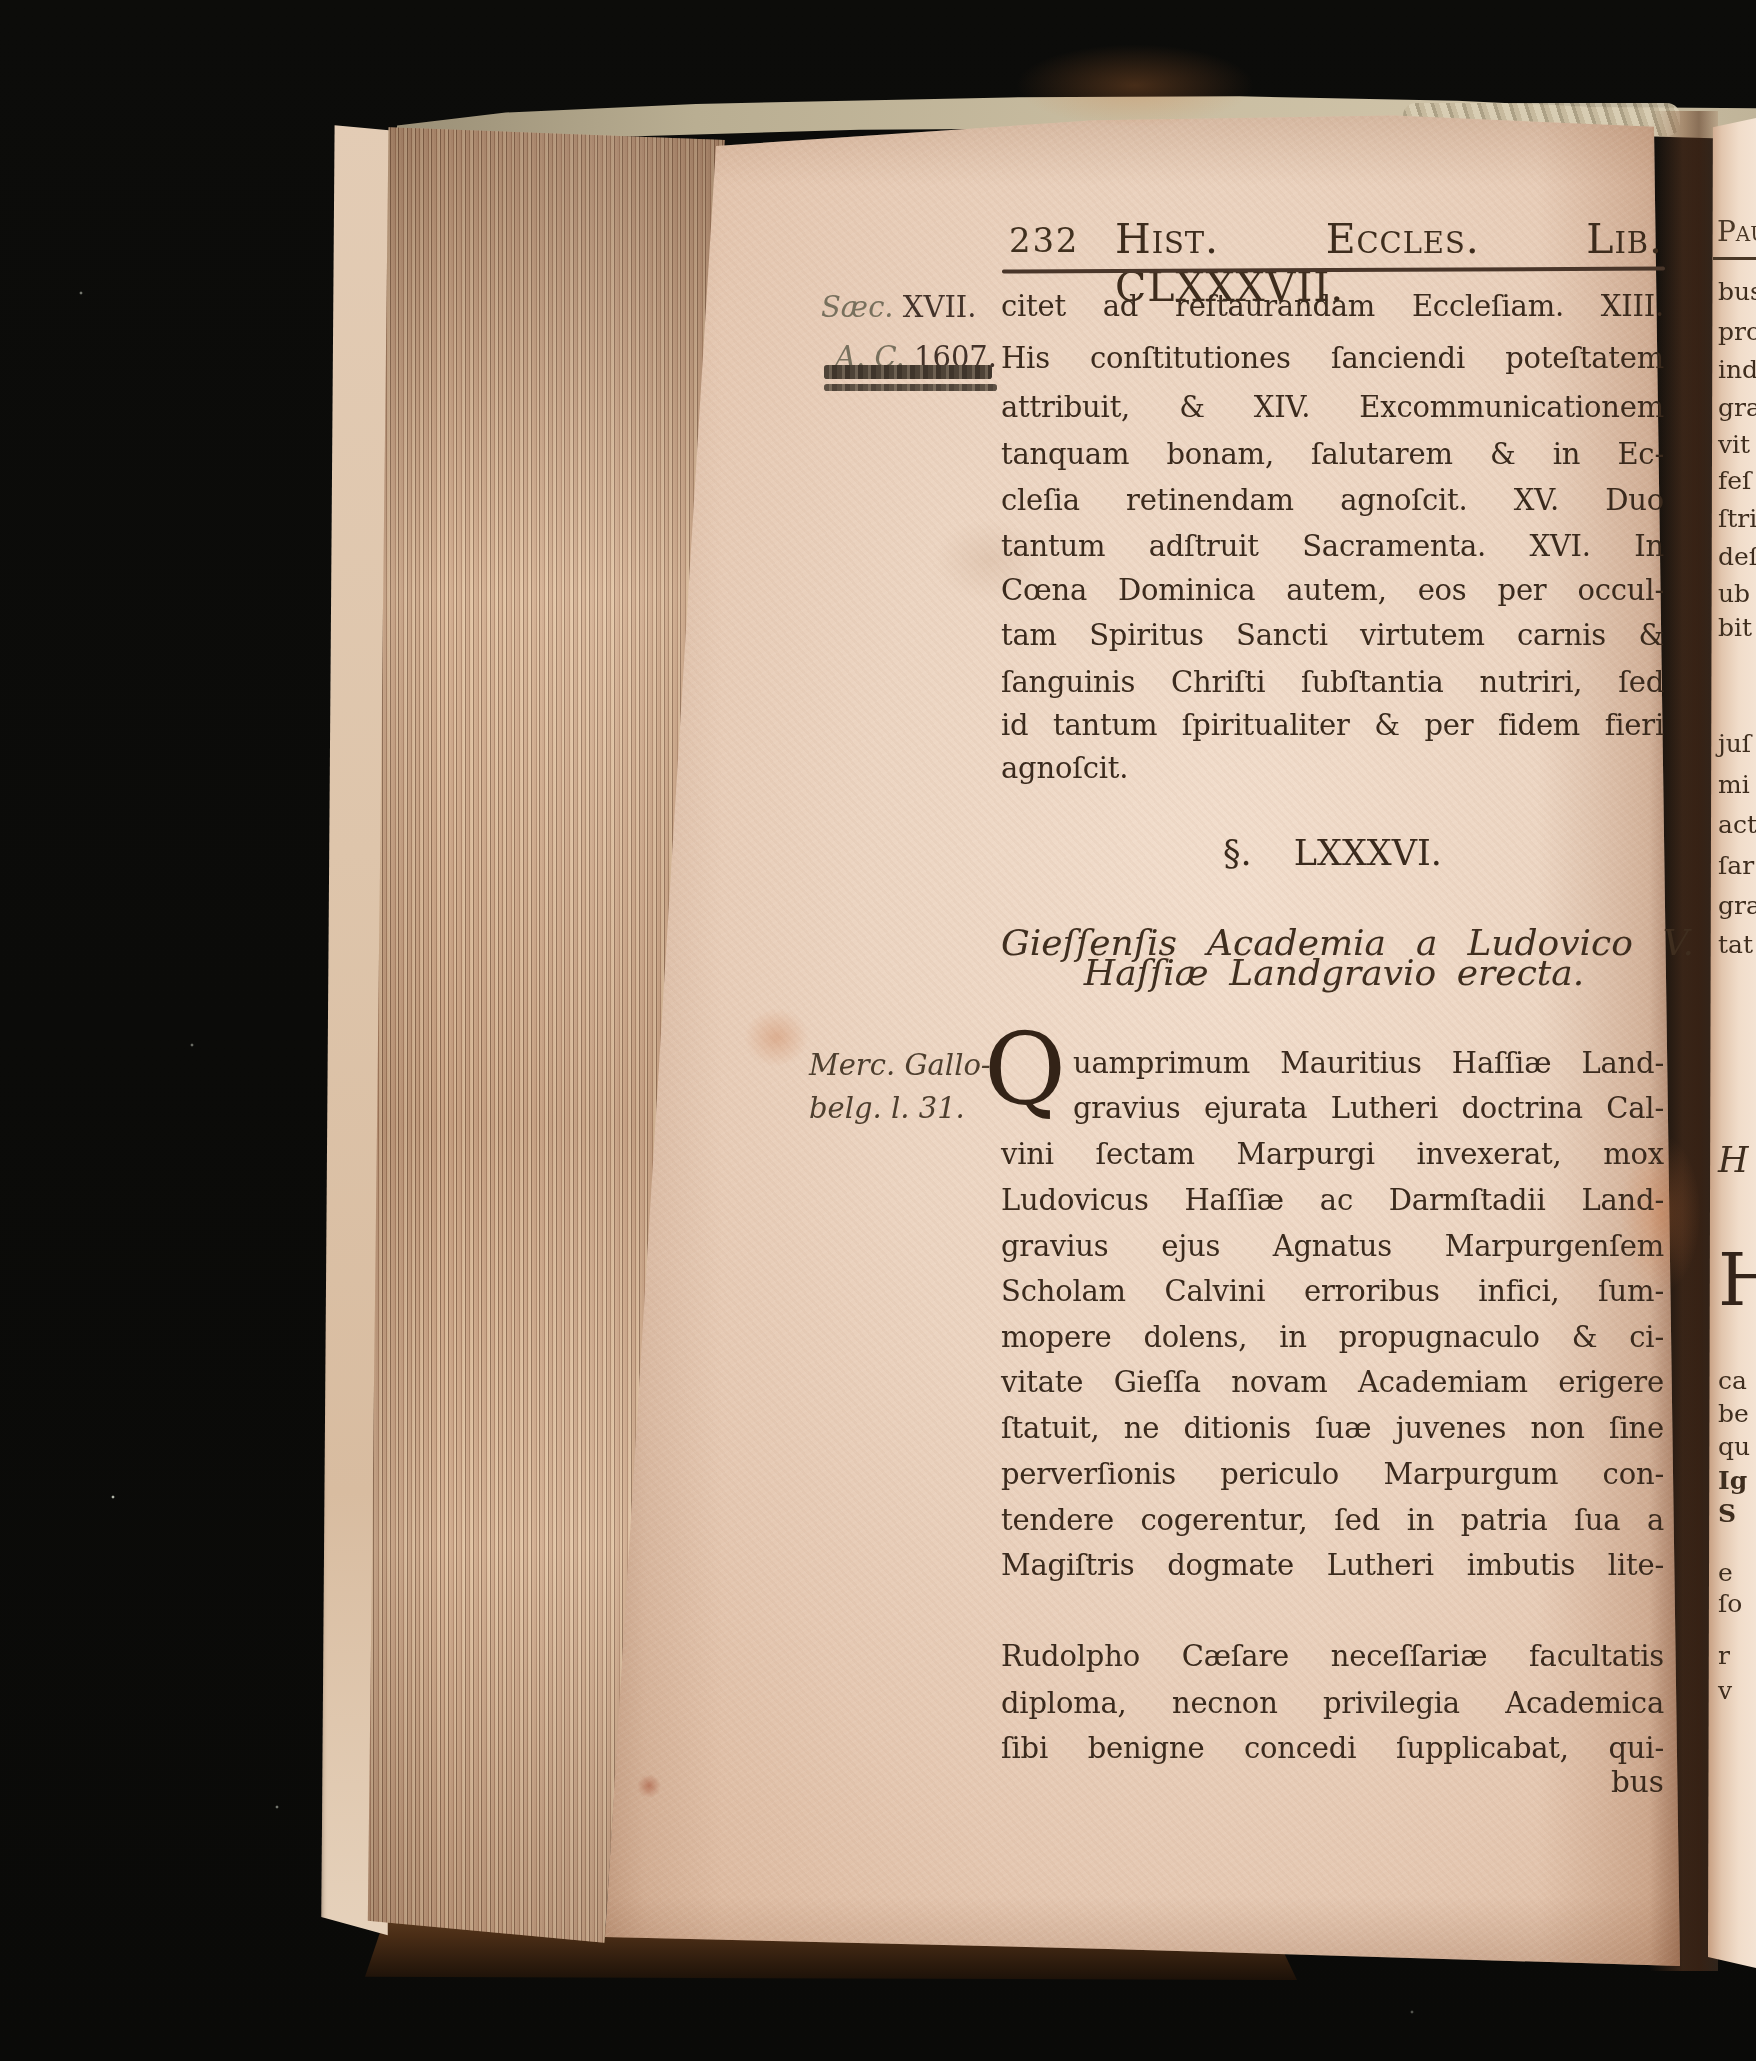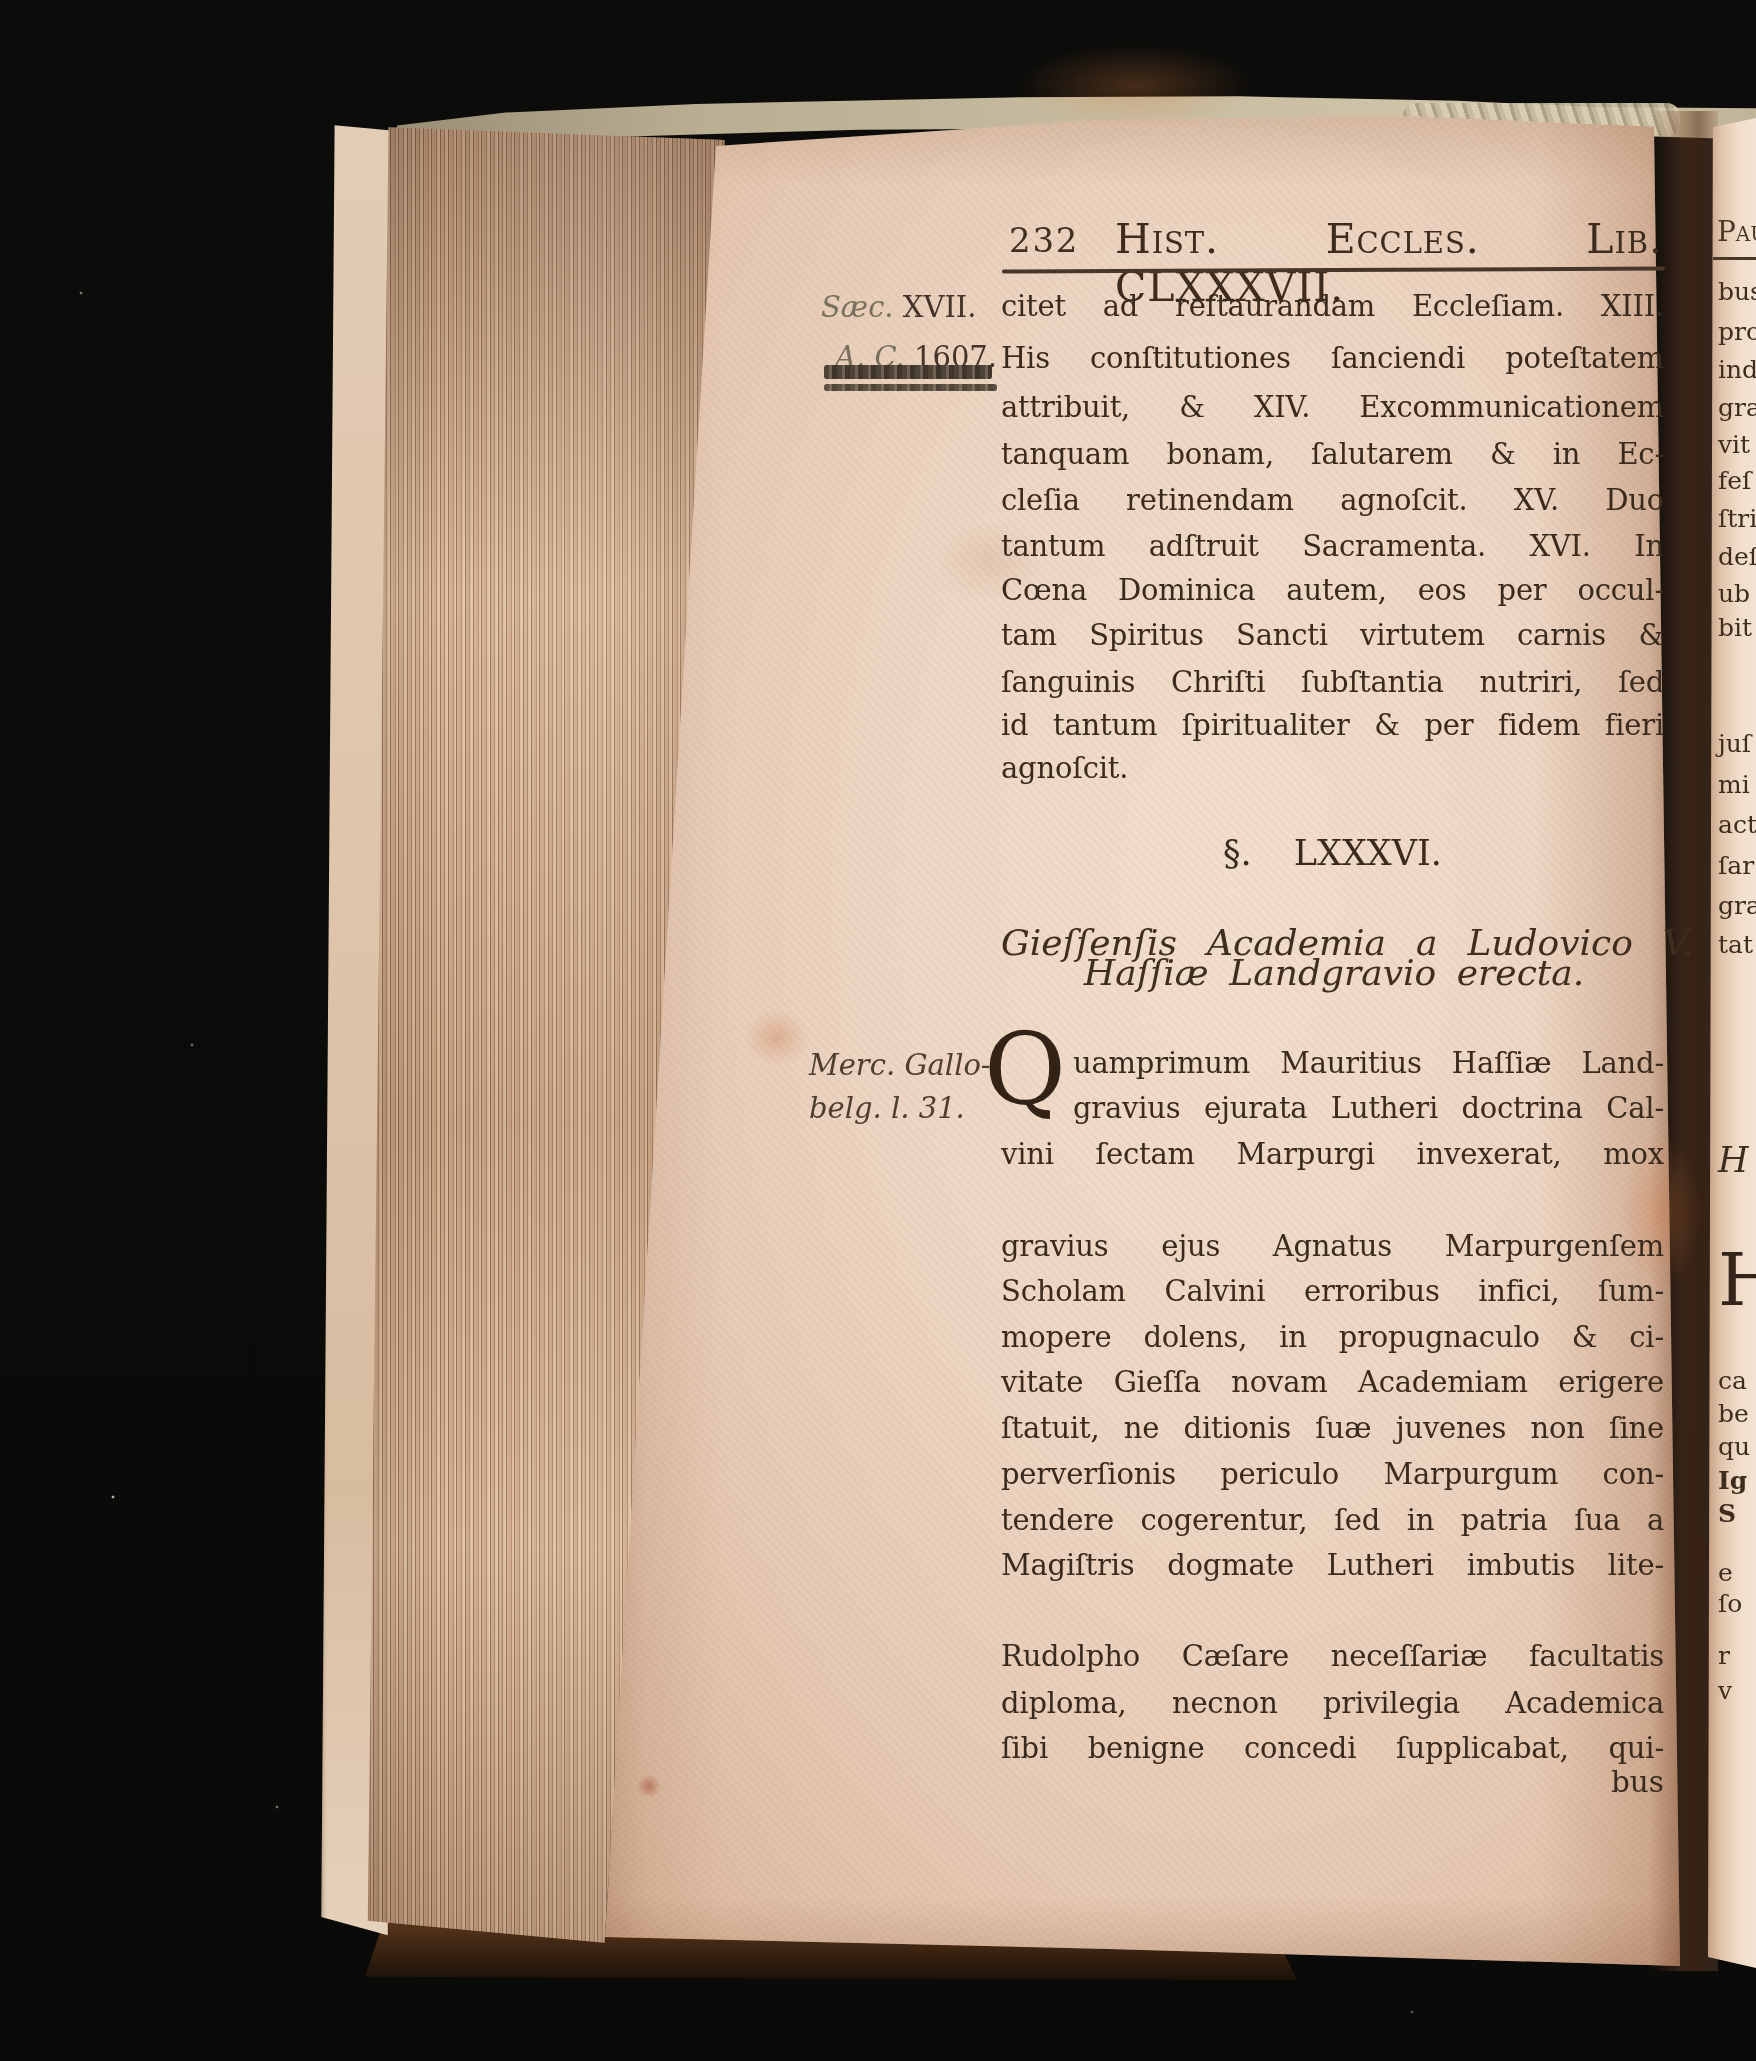--- a/index.html
+++ b/index.html
@@ -165,20 +165,21 @@
   <div class="ihead h1">Gieſſenſis Academia a Ludovico V.</div>
   <div class="ihead h2">Haſſiæ Landgravio erecta.</div>
 
   <div class="mnote" style="left:809px;top:1048px;">Merc. Gallo-</div>
   <div class="mnote" style="left:809px;top:1091px;">belg. l. 31.</div>
 
   <div class="dropcap">Q</div>
   <div class="l ind" style="top:1043px">uamprimum Mauritius Haſſiæ Land-</div>
   <div class="l ind" style="top:1088px">gravius ejurata Lutheri doctrina Cal-</div>
   <div class="l" style="top:1134px">vini ſectam Marpurgi invexerat, mox</div>
+  <div class="l" style="top:1180px">Ludovicus Haſſiæ ac Darmſtadii Land-</div>
   <div class="l" style="top:1226px">gravius ejus Agnatus Marpurgenſem</div>
   <div class="l" style="top:1271px">Scholam Calvini erroribus infici, ſum-</div>
   <div class="l" style="top:1317px">mopere dolens, in propugnaculo &amp; ci-</div>
   <div class="l" style="top:1362px">vitate Gieſſa novam Academiam erigere</div>
   <div class="l" style="top:1408px">ſtatuit, ne ditionis ſuæ juvenes non ſine</div>
   <div class="l" style="top:1454px">perverſionis periculo Marpurgum con-</div>
   <div class="l" style="top:1500px">tendere cogerentur, ſed in patria ſua a</div>
   <div class="l" style="top:1545px">Magiſtris dogmate Lutheri imbutis lite-</div>
   <div class="l" style="top:1636px">Rudolpho Cæſare neceſſariæ facultatis</div>
   <div class="l" style="top:1683px">diploma, necnon privilegia Academica</div>

